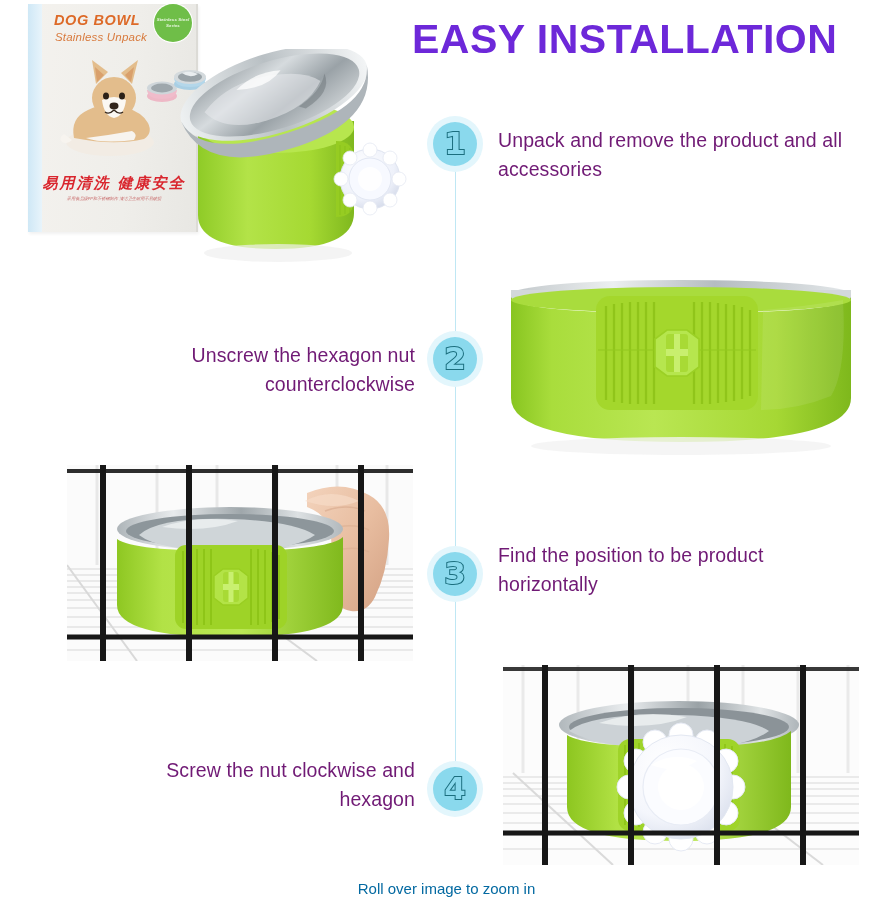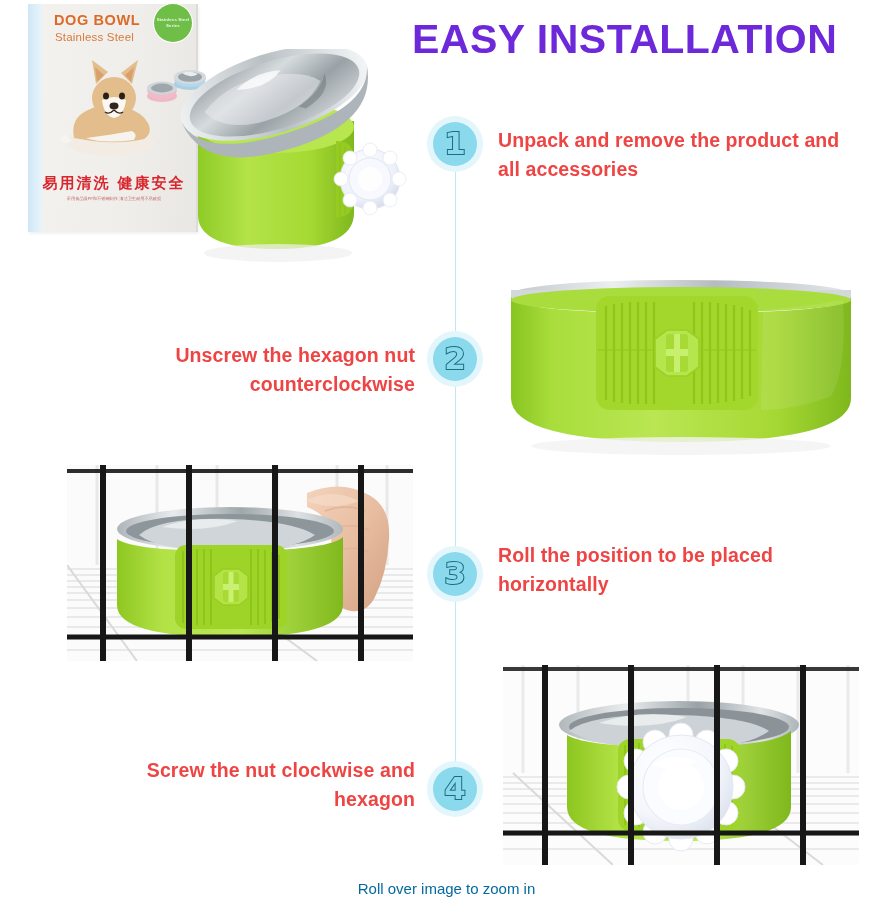--- a/index.html
+++ b/index.html
@@ -63,22 +63,22 @@
 
   #b1 { left: 427px; top: 116px; }
   #b2 { left: 427px; top: 331px; }
   #b3 { left: 427px; top: 546px; }
   #b4 { left: 427px; top: 761px; }
 
   
   .caption {
     position: absolute;
     font-size: 19.5px;
-    font-weight: bold;
-    color: #ef4444;
+    font-weight: normal;
+    color: #701a75;
     line-height: 29px;
     letter-spacing: 0.1px;
   }
   .caption.right { left: 498px; width: 368px; text-align: left; }
   .caption.left  { left: 30px; width: 385px; text-align: right; padding-left: 88px; }
 
   #c1 { top: 126px; }
   #c2 { top: 341px; }
   #c3 { top: 541px; }
   #c4 { top: 756px; }
@@ -94,20 +94,21 @@
   #p3 { left: 67px;  top: 465px; width: 346px; height: 196px; }
   #p4 { left: 503px; top: 665px; width: 356px; height: 200px; }
 
   
   .box {
     position: absolute; left: 20px; top: 0px;
     width: 170px; height: 228px;
     background: linear-gradient(95deg,#f4f2ee 0%, #efeeea 60%, #e8e7e3 100%);
     border-right: 2px solid #dcdbd6;
     box-shadow: 1px 2px 3px rgba(0,0,0,.06);
+    font-style: italic;
   }
   .box-spine {
     position: absolute; left: 0; top: 0; width: 14px; height: 100%;
     background: linear-gradient(90deg,#cfe8f6,#e8f4fb);
   }
   .box-title {
     position: absolute; left: 26px; top: 8px;
     font-size: 14.5px; font-weight: bold; color: #dd6a28;
     letter-spacing: 0.6px;
   }
@@ -153,21 +154,21 @@
 
 <div class="title">EASY INSTALLATION</div>
 
 <div class="spine"></div>
 
 <div class="photo" id="p1">
 
   <div class="box">
     <div class="box-spine"></div>
     <div class="box-title">DOG BOWL</div>
-    <div class="box-sub">Stainless Steel</div>
+    <div class="box-sub">Stainless Unpack</div>
     <div class="seal">Stainless Steel Series</div>
 
     <svg class="corgi" viewBox="0 0 108 108">
       <ellipse cx="54" cy="88" rx="44" ry="14" fill="#f2ece4"></ellipse>
       <path d="M18 84 q-4 -20 14 -28 q16 -8 36 -3 q18 5 24 16 q5 10 -4 16 q-30 7 -70 -1z" fill="#e3bd8c"></path>
       <path d="M30 84 q16 6 48 2 q4 -6 -2 -9 q-22 4 -46 7z" fill="#f7f4ef"></path>
       <ellipse cx="58" cy="44" rx="22" ry="21" fill="#e3bd8c"></ellipse>
       <path d="M40 30 l-4 -24 l16 12z" fill="#e3bd8c"></path>
       <path d="M41 28 l-2 -15 l9 8z" fill="#d9a06c"></path>
       <path d="M76 30 l6 -24 l-17 13z" fill="#e3bd8c"></path>
@@ -528,16 +529,16 @@
   </div>
 </div>
 <div class="badge" id="b4">
   <div class="disc">
     <span class="num">4</span>
   </div>
 </div>
 
 <div class="caption right" id="c1">Unpack and remove the product and all accessories</div>
 <div class="caption left" id="c2">Unscrew the hexagon nut counterclockwise</div>
-<div class="caption right" id="c3">Roll the position to be placed horizontally</div>
+<div class="caption right" id="c3">Find the position to be product horizontally</div>
 <div class="caption left" id="c4">Screw the nut clockwise and hexagon</div>
 
 <div class="hint">Roll over image to zoom in</div>
 
 </body></html>

